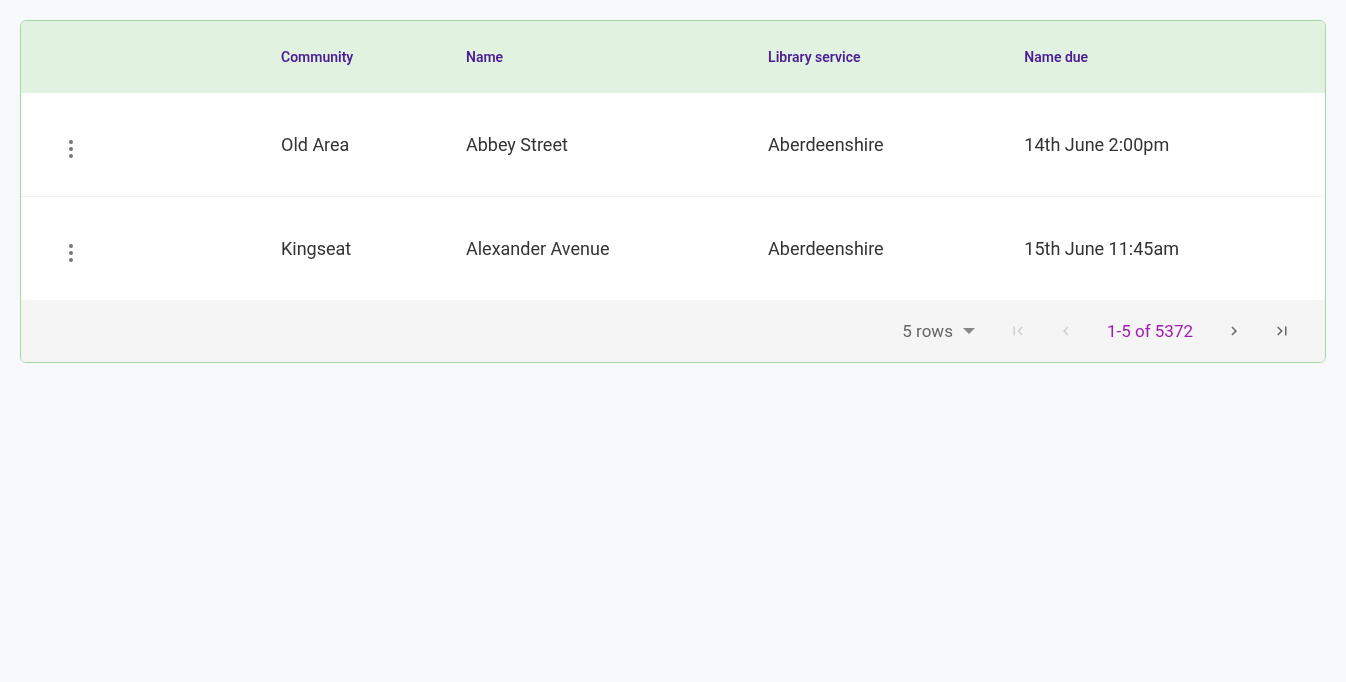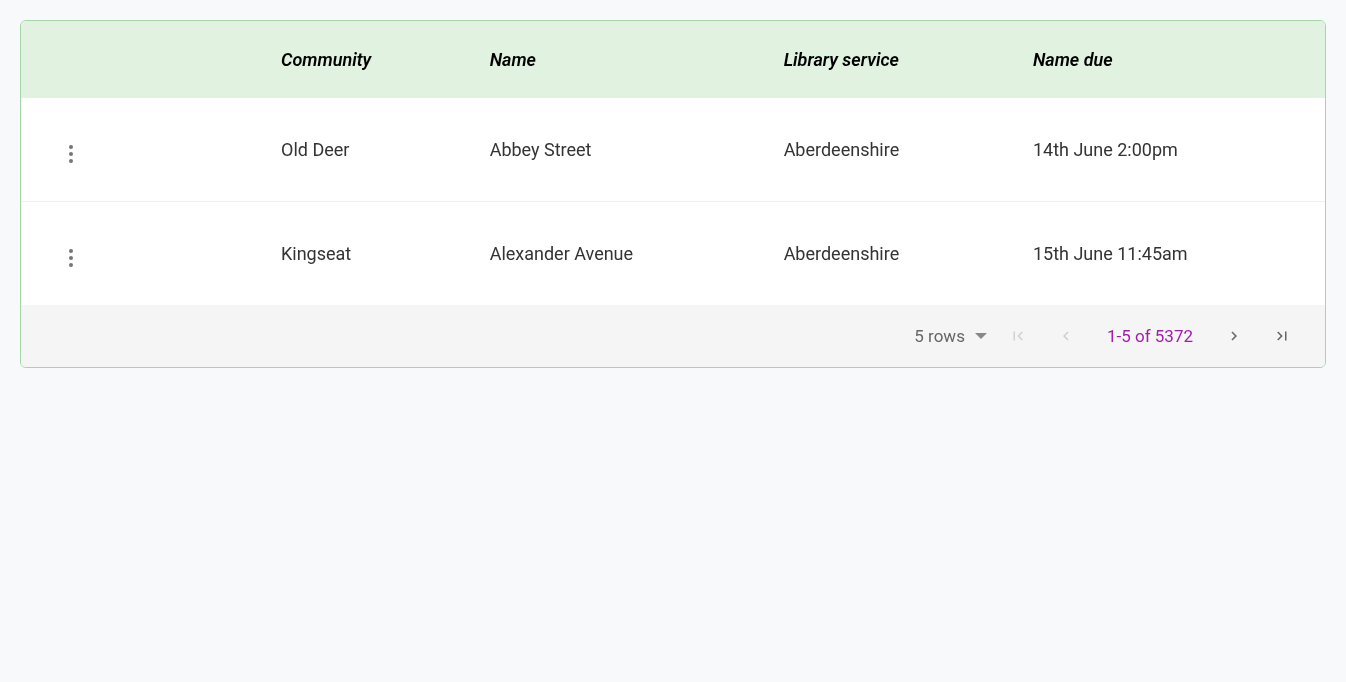--- a/index.html
+++ b/index.html
@@ -19,24 +19,23 @@
     table {
       width: 100%;
       border-collapse: collapse;
     }
     thead {
       background: #e1f2e1;
     }
     thead th {
       text-align: left;
       font-weight: 600;
-      color: #000000;
+      color: #4c1d95;
       padding: 28px 20px;
-      font-size: 18px;
-      font-style: italic;
+      font-size: 14px;
     }
     thead th:first-child { width: 240px; }
     tbody tr {
       border-bottom: 1px solid #f0f0f0;
     }
     tbody tr:last-child { border-bottom: none; }
     tbody td {
       padding: 34px 20px;
       font-size: 18px;
       color: #333;
@@ -57,21 +56,21 @@
       height: 4px;
       border-radius: 50%;
       background: #757575;
     }
     .table-footer {
       display: flex;
       justify-content: flex-end;
       align-items: center;
       padding: 18px 30px;
       background: #f5f5f5;
-      gap: 18px;
+      gap: 30px;
       font-size: 17px;
       color: #666;
     }
     .rows-selector {
       display: inline-flex;
       align-items: center;
       gap: 10px;
       cursor: pointer;
     }
     .dropdown-icon svg { display: block; }
@@ -111,21 +110,21 @@
     </thead>
     <tbody>
       <tr>
         <td class="actions-cell">
           <div class="more-icon">
               <span></span>
               <span></span>
               <span></span>
             </div>
         </td>
-        <td>Old Deer</td>
+        <td>Old Area</td>
         <td>Abbey Street</td>
         <td>Aberdeenshire</td>
         <td>14th June 2:00pm</td>
       </tr>
       <tr>
         <td class="actions-cell">
           <div class="more-icon">
               <span></span>
               <span></span>
               <span></span>

